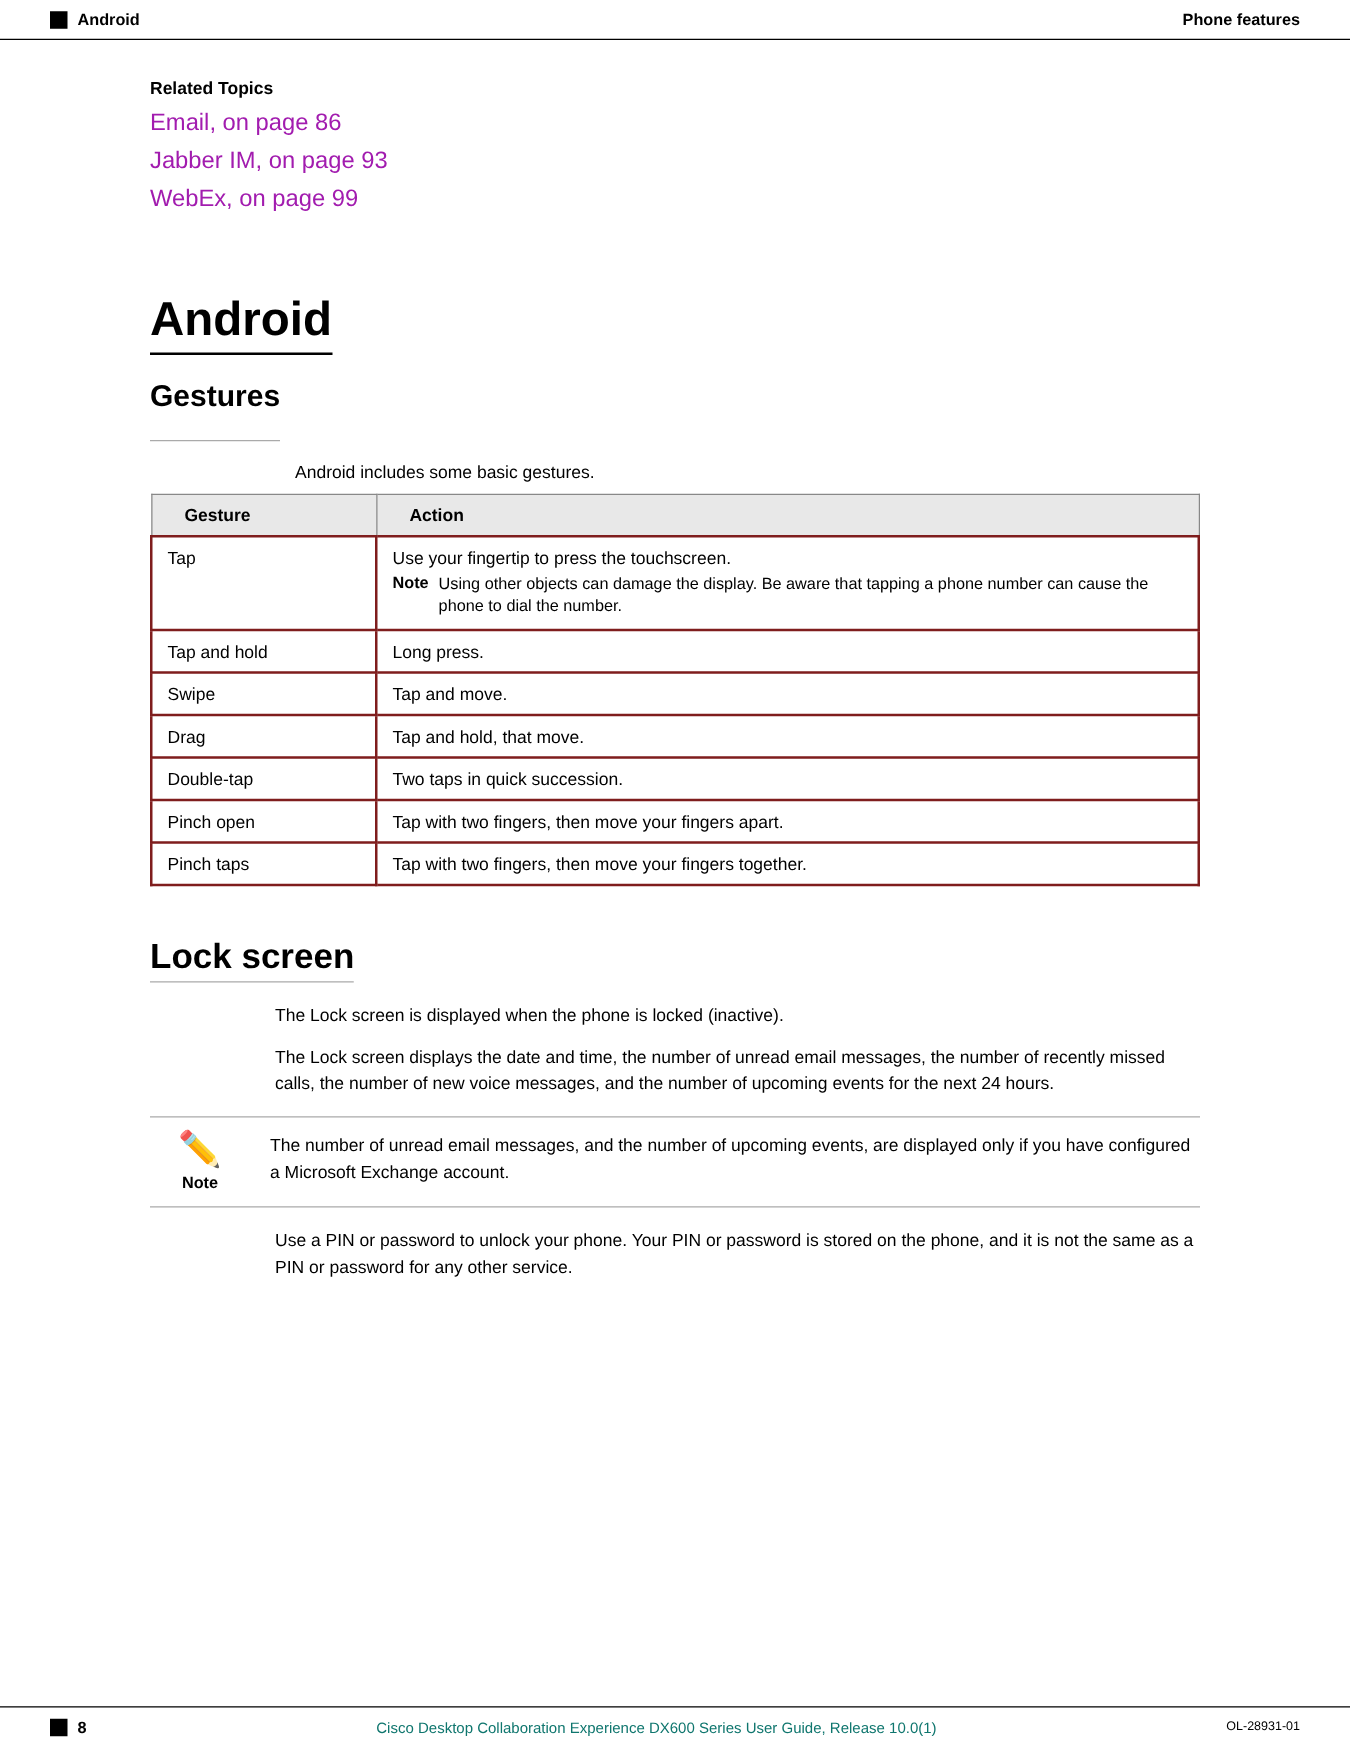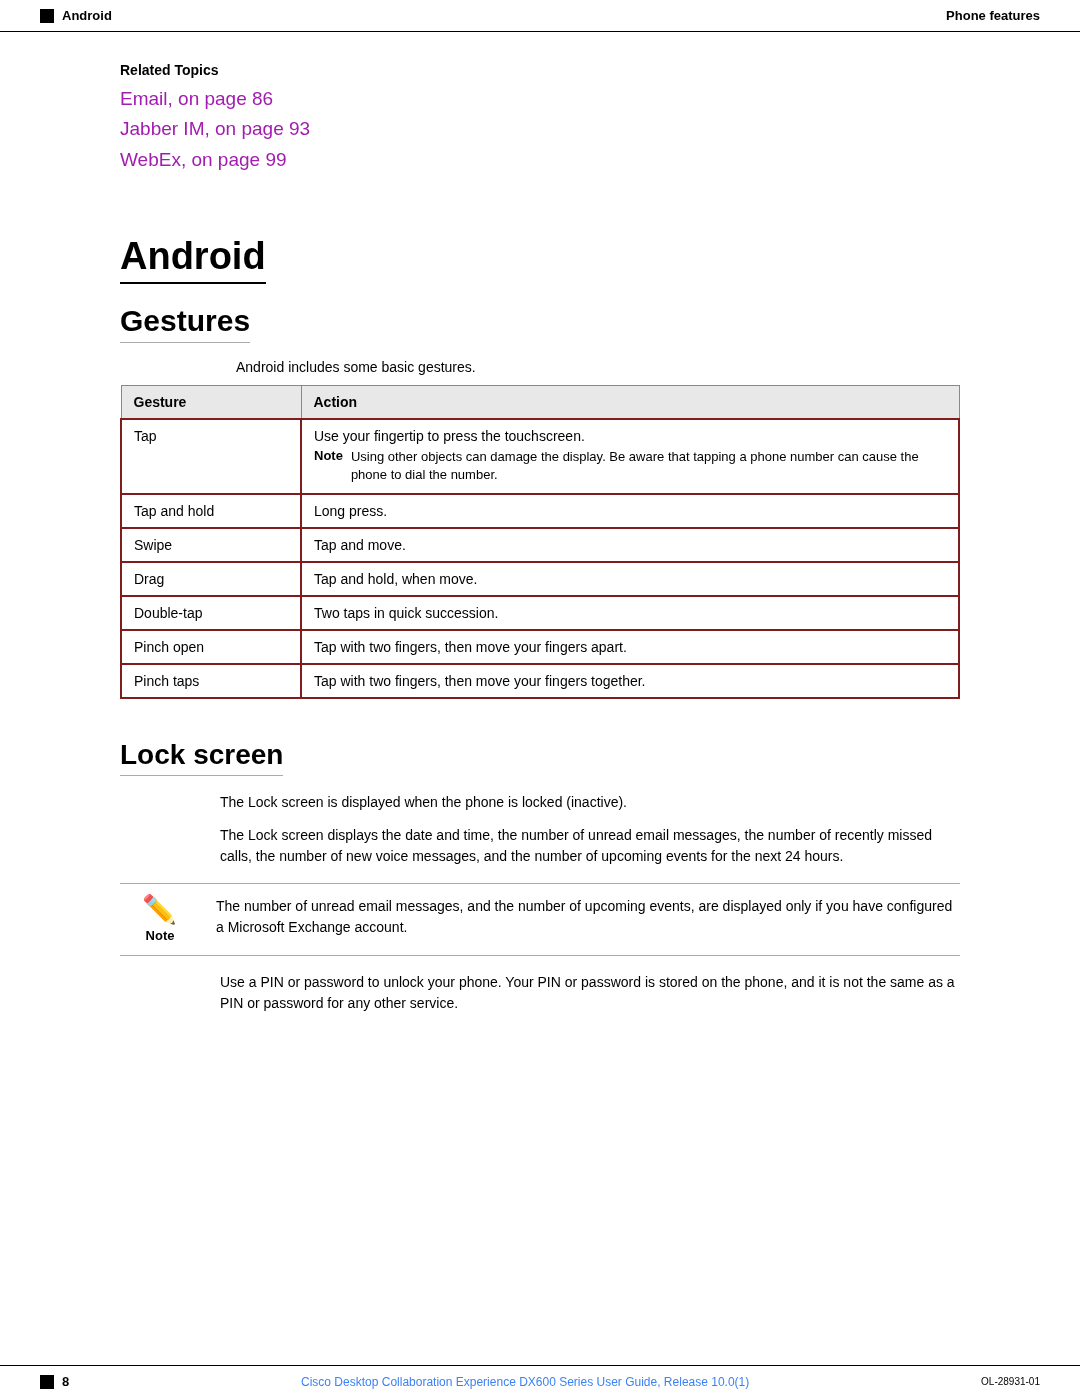--- a/index.html
+++ b/index.html
@@ -66,25 +66,25 @@
     
     .section-title-android {
       font-size: 38px;
       font-weight: bold;
       margin-bottom: 20px;
       border-bottom: 2px solid #000;
       padding-bottom: 4px;
       display: inline-block;
     }
     .section-title-gestures {
-      font-size: 30px;
+      font-size: 24px;
       font-weight: bold;
       margin-bottom: 16px;
       border-bottom: 1px solid #aaa;
-      padding-bottom: 4px;
+      padding-bottom: 20px;
       display: inline-block;
     }
     .section-title-lock {
       font-size: 28px;
       font-weight: bold;
       margin-bottom: 16px;
       border-bottom: 1px solid #aaa;
       padding-bottom: 4px;
       display: inline-block;
     }
@@ -104,21 +104,21 @@
     }
 
     .gestures-table {
       width: 100%;
       border-collapse: collapse;
       margin-bottom: 40px;
     }
     .gestures-table th {
       background: #e8e8e8;
       border: 1px solid #888;
-      padding: 8px 12px;
+      padding: 8px 26px;
       text-align: left;
       font-weight: bold;
       font-size: 14px;
     }
     .gestures-table td {
       border: 2px solid #7f1d1d;
       padding: 8px 12px;
       font-size: 14px;
       vertical-align: top;
       margin-left: 44px;
@@ -203,21 +203,21 @@
       height: 14px;
       background: #000;
       display: inline-block;
     }
     .footer-page {
       font-weight: bold;
       font-size: 13px;
     }
     .footer-center {
       font-size: 12px;
-      color: #3b82f6;
+      color: #0f766e;
     }
     .footer-right {
       font-size: 10px;
     }
 
     sup {
       font-size: 9px;
     }
   </style>
 </head>
@@ -273,21 +273,21 @@
           <td>Long press.</td>
         </tr>
 
         <tr>
           <td class="gesture-col">Swipe</td>
           <td>Tap and move.</td>
         </tr>
 
         <tr>
           <td class="gesture-col">Drag</td>
-          <td>Tap and hold, when move.</td>
+          <td>Tap and hold, that move.</td>
         </tr>
 
         <tr>
           <td class="gesture-col">Double-tap</td>
           <td>Two taps in quick succession.</td>
         </tr>
 
         <tr>
           <td class="gesture-col">Pinch open</td>
           <td>Tap with two fingers, then move your fingers apart.</td>

